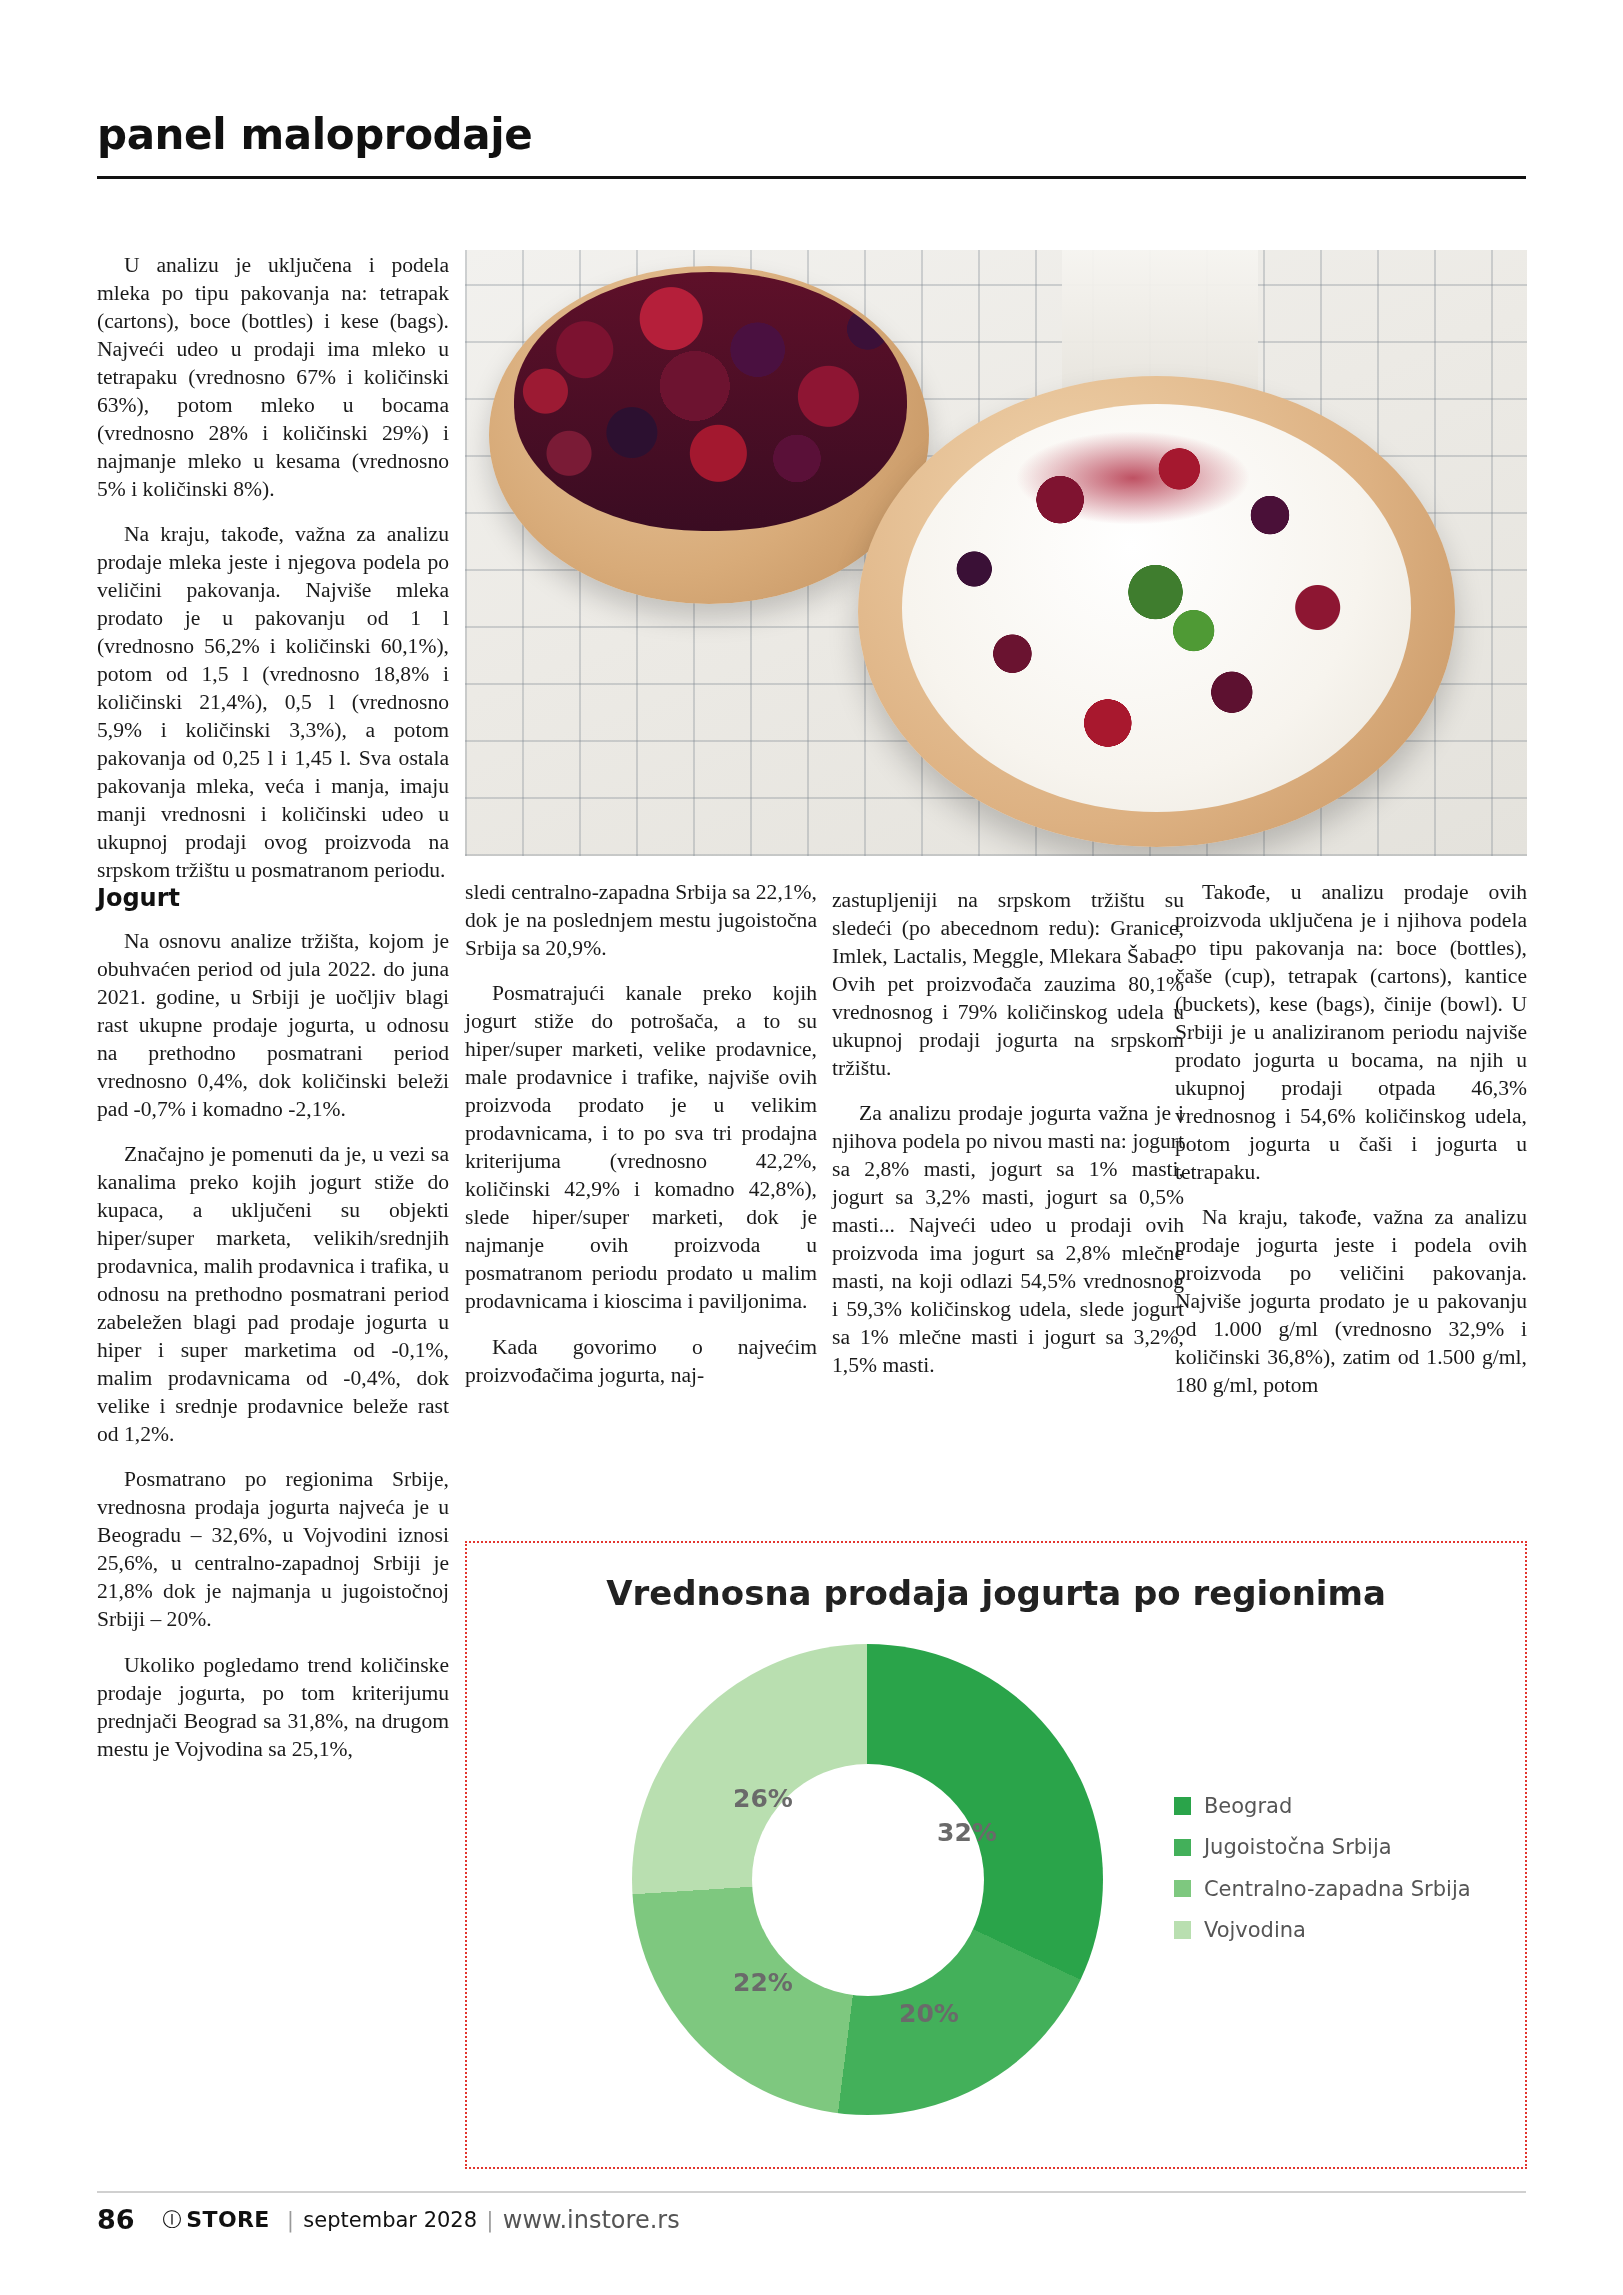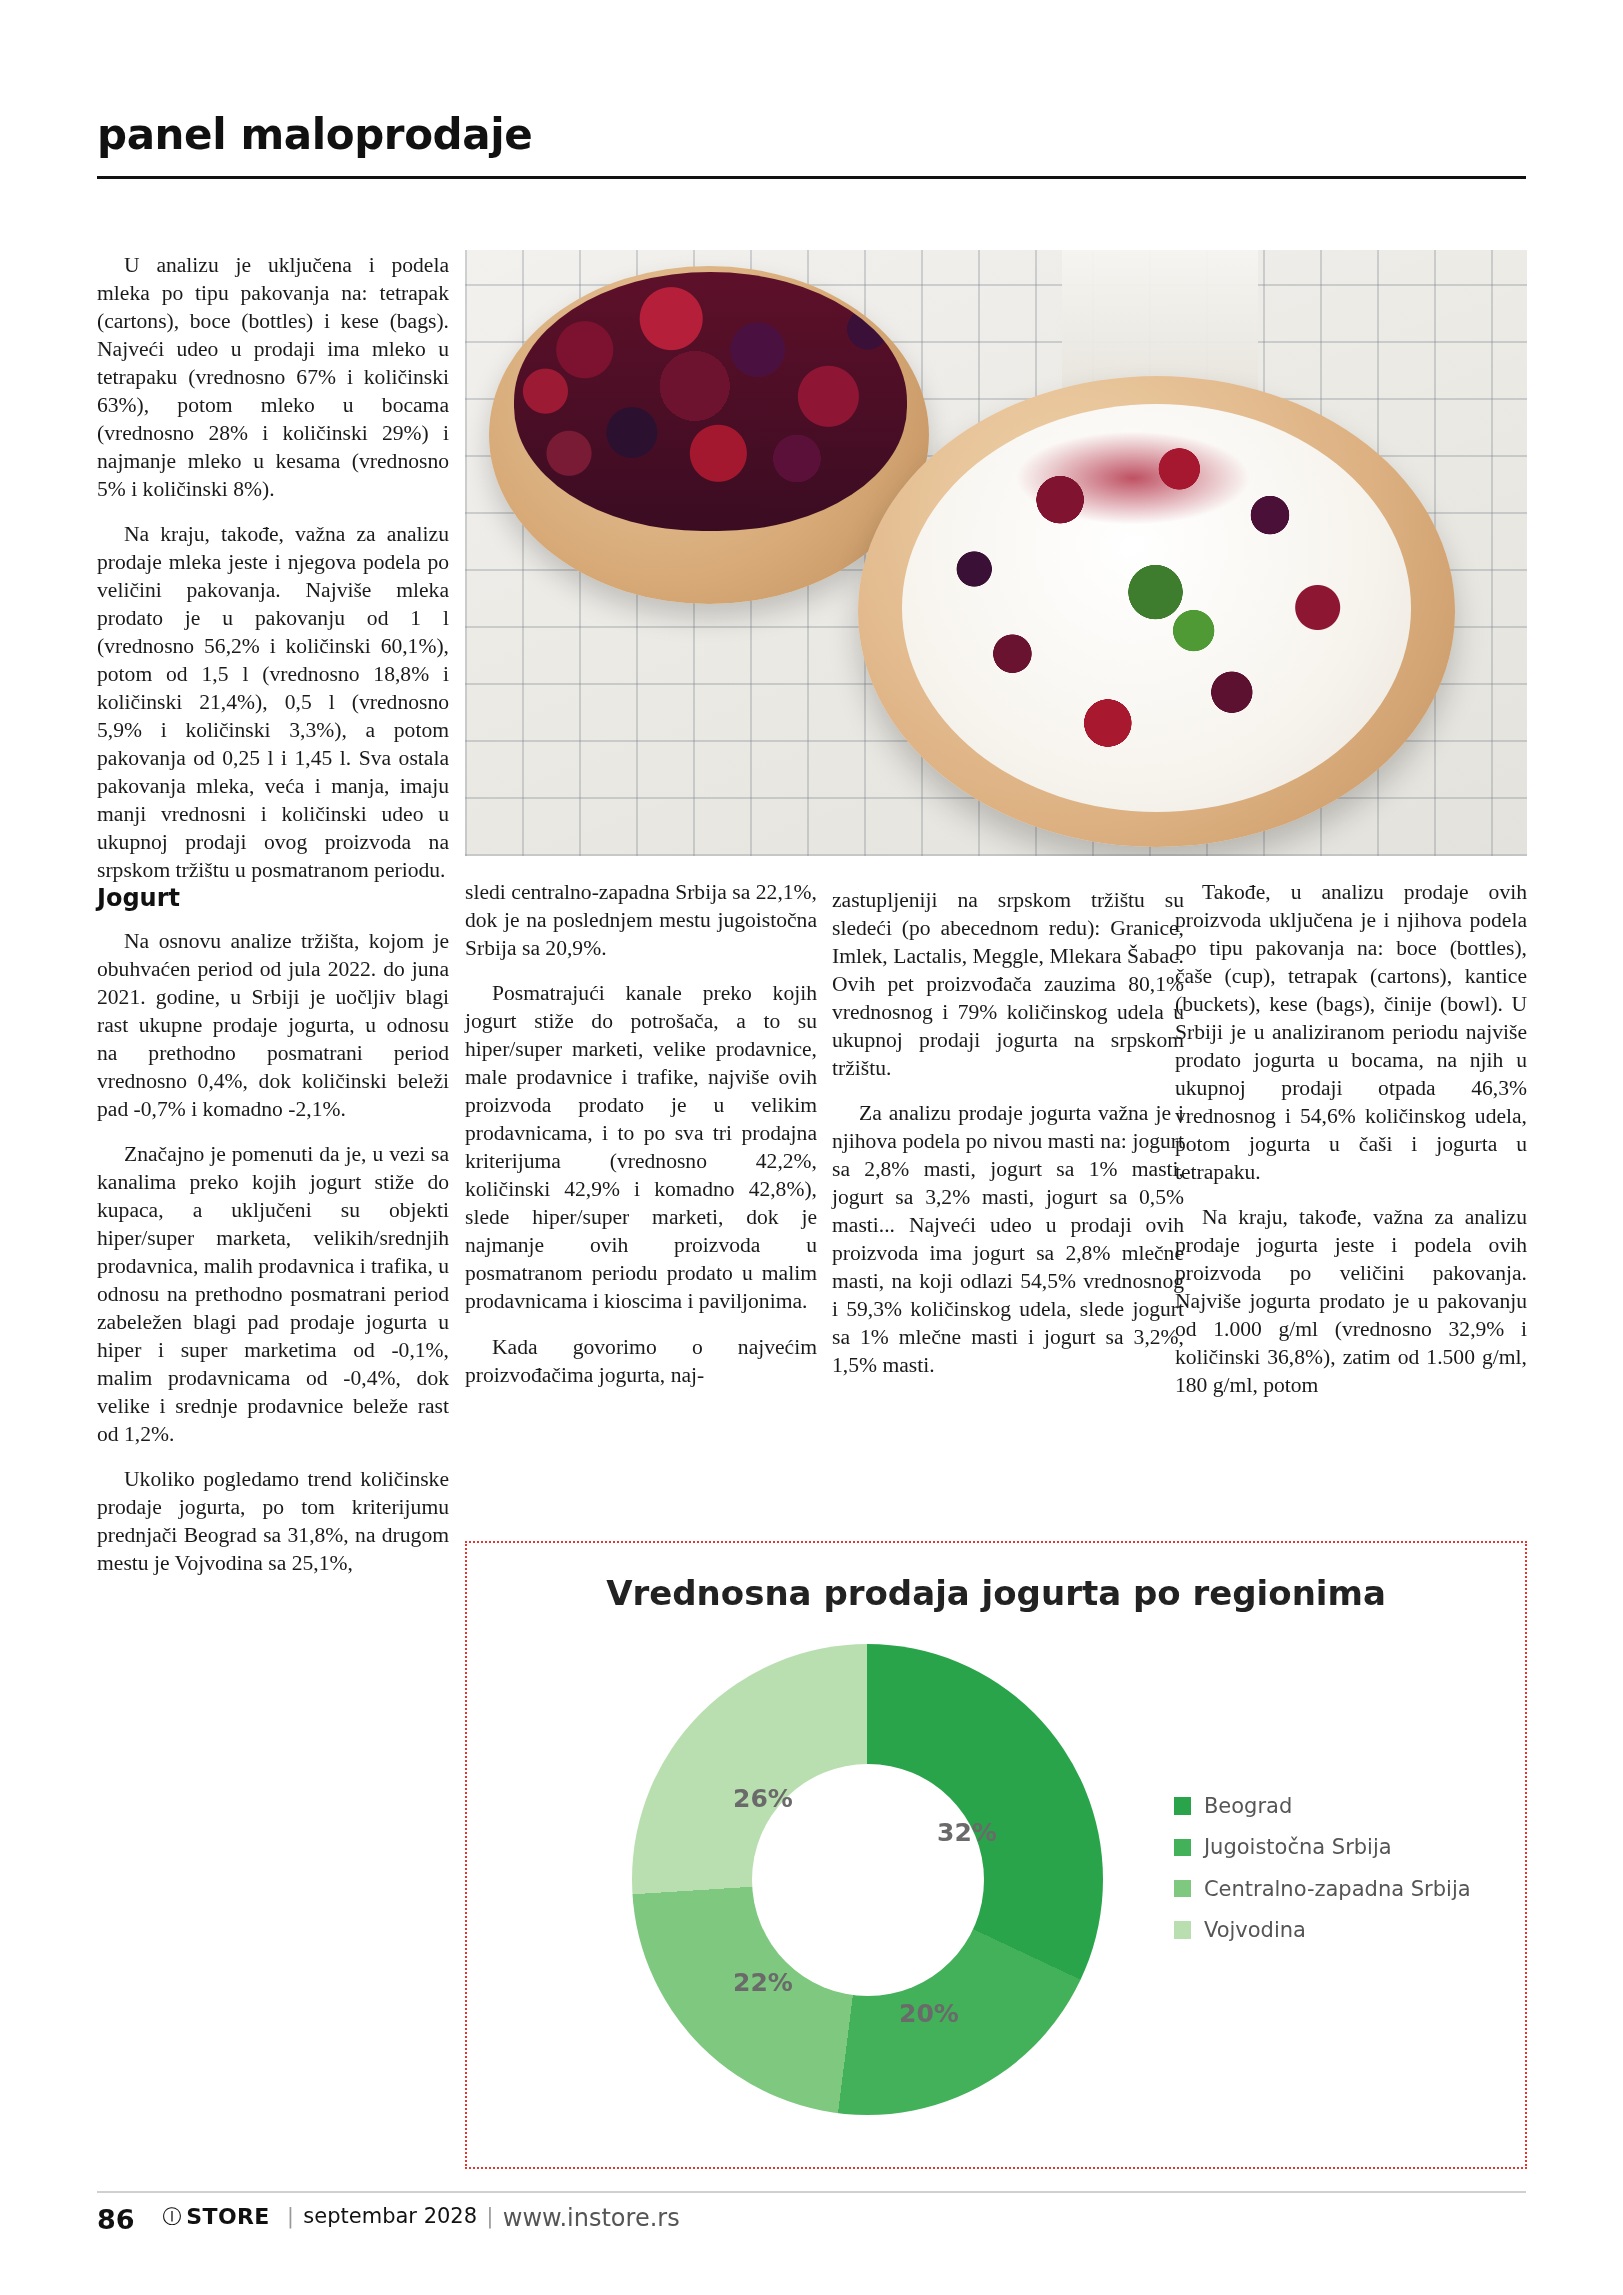--- a/index.html
+++ b/index.html
@@ -273,21 +273,21 @@
     flex: 0 0 auto;
   }
 
   
   .footer {
     position: absolute;
     left: 97px;
     top: 2204px;
     width: 1429px;
     display: flex;
-    align-items: flex-start;
+    align-items: center;
     font-family: "DejaVu Sans", sans-serif;
   }
   .footer-rule {
     position: absolute;
     left: 97px;
     top: 2191px;
     width: 1429px;
     height: 1.6px;
     background: #d0d0d0;
   }
@@ -346,20 +346,21 @@
 
   <div class="col" id="col1">
     <p>U analizu je uključena i podela mleka po tipu pakovanja na: tetrapak (cartons), boce (bottles) i kese (bags). Najveći udeo u prodaji ima mleko u tetrapaku (vrednosno 67% i količinski 63%), potom mleko u bocama (vrednosno 28% i količinski 29%) i najmanje mleko u kesama (vrednosno 5% i količinski 8%).</p>
     <p>Na kraju, takođe, važna za analizu prodaje mleka jeste i njegova podela po veličini pakovanja. Najviše mleka prodato je u pakovanju od 1 l (vrednosno 56,2% i količinski 60,1%), potom od 1,5 l (vrednosno 18,8% i količinski 21,4%), 0,5 l (vrednosno 5,9% i količinski 3,3%), a potom pakovanja od 0,25 l i 1,45 l. Sva ostala pakovanja mleka, veća i manja, imaju manji vrednosni i količinski udeo u ukupnoj prodaji ovog proizvoda na srpskom tržištu u posmatranom periodu.</p>
   </div>
 
   <div class="col" id="col1-lower">
     <h2 class="subhead">Jogurt</h2>
     <p>Na osnovu analize tržišta, kojom je obuhvaćen period od jula 2022. do juna 2021. godine, u Srbiji je uočljiv blagi rast ukupne prodaje jogurta, u odnosu na prethodno posmatrani period vrednosno 0,4%, dok količinski beleži pad -0,7% i komadno -2,1%.</p>
     <p>Značajno je pomenuti da je, u vezi sa kanalima preko kojih jogurt stiže do kupaca, a uključeni su objekti hiper/super marketa, velikih/srednjih prodavnica, malih prodavnica i trafika, u odnosu na prethodno posmatrani period zabeležen blagi pad prodaje jogurta u hiper i super marketima od -0,1%, malim prodavnicama od -0,4%, dok velike i srednje prodavnice beleže rast od 1,2%.</p>
+    <p>Posmatrano po regionima Srbije, vrednosna prodaja jogurta najveća je u Beogradu – 32,6%, u Vojvodini iznosi 25,6%, u centralno-zapadnoj Srbiji je 21,8% dok je najmanja u jugoistočnoj Srbiji – 20%.</p>
     <p>Ukoliko pogledamo trend količinske prodaje jogurta, po tom kriterijumu prednjači Beograd sa 31,8%, na drugom mestu je Vojvodina sa 25,1%,</p>
   </div>
 
   <div class="col" id="col2">
     <p class="no-indent">sledi centralno-zapadna Srbija sa 22,1%, dok je na poslednjem mestu jugoistočna Srbija sa 20,9%.</p>
     <p>Posmatrajući kanale preko kojih jogurt stiže do potrošača, a to su hiper/super marketi, velike prodavnice, male prodavnice i trafike, najviše ovih proizvoda prodato je u velikim prodavnicama, i to po sva tri prodajna kriterijuma (vrednosno 42,2%, količinski 42,9% i komadno 42,8%), slede hiper/super marketi, dok je najmanje ovih proizvoda u posmatranom periodu prodato u malim prodavnicama i kioscima i paviljonima.</p>
     <p>Kada govorimo o najvećim proizvođačima jogurta, naj-</p>
   </div>
 
   <div class="col" id="col3">

